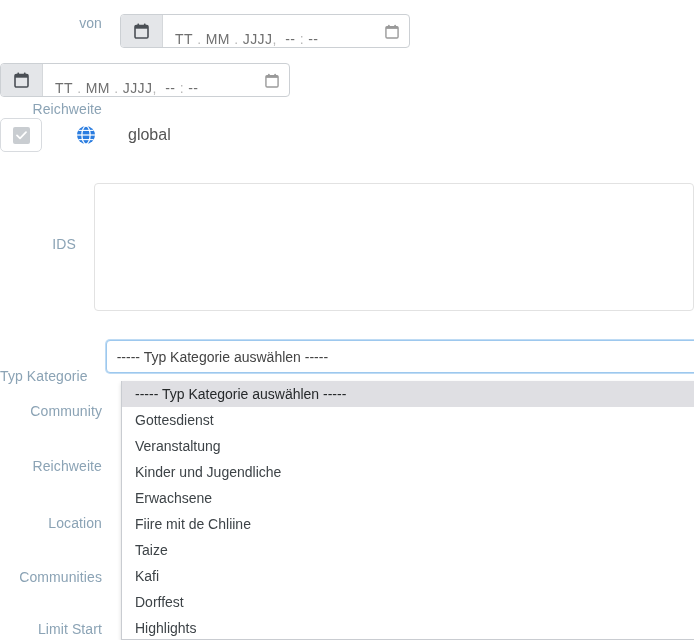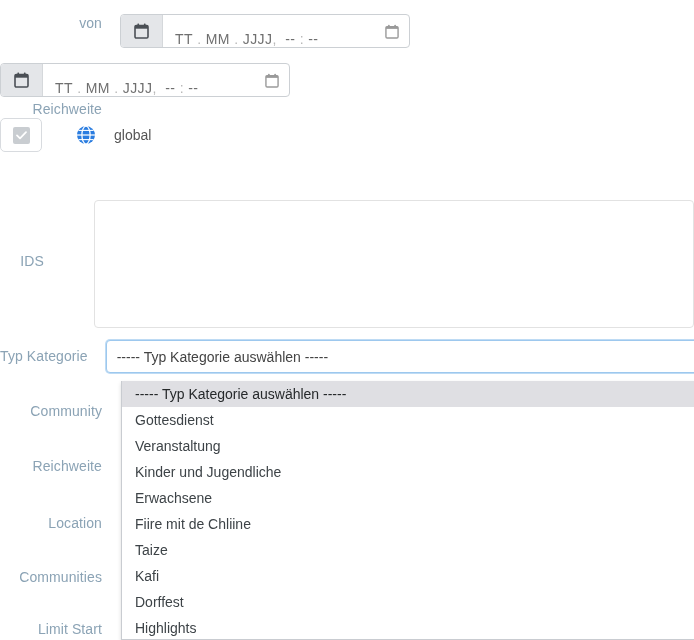--- a/index.html
+++ b/index.html
@@ -123,23 +123,23 @@
   .reich-inner {
     display: flex;
     align-items: center;
   }
   .globe {
     margin-left: 34px;
     display: flex;
     align-items: center;
   }
   .globe-label {
-    margin-left: 18px;
+    margin-left: 32px;
     color: #555555;
-    font-size: 14px;
+    font-size: 16px;
   }
 
   
   .ids-area {
     width: 600px;
     height: 128px;
     border: 1px solid #e2e2e2;
     border-radius: 4px;
     background: #ffffff;
     box-sizing: border-box;
@@ -301,29 +301,29 @@
             <line x1="1" y1="10" x2="19" y2="10" stroke="#ffffff" stroke-width="1.25"></line>
             <path d="M2.6 5.4 H17.4" stroke="#ffffff" stroke-width="1.1"></path>
             <path d="M2.6 14.6 H17.4" stroke="#ffffff" stroke-width="1.1"></path>
           </svg>
         </span>
         <span class="globe-label">global</span>
       </div>
     </div>
   </div>
 
-  <div class="row" style="top:200px;gap:32px;">
+  <div class="row" style="top:183px;">
     <div class="lbl" style="padding-top:52px;">IDS</div>
     <div class="field">
       <textarea class="ids-area" placeholder="" style=""></textarea>
     </div>
   </div>
 
   <div class="row" style="top:340px;">
-    <div class="lbl" style="padding-top:7px;">Typ Kategorie</div>
+    <div class="lbl" style="padding-top:7px;margin-top:20px;">Typ Kategorie</div>
     <div class="field">
       <div class="select-box">
         <span>----- Typ Kategorie auswählen -----</span>
       </div>
     </div>
   </div>
 
   <div class="row" style="top:402px;">
     <div class="lbl">Community</div>
     <div class="field"></div>

